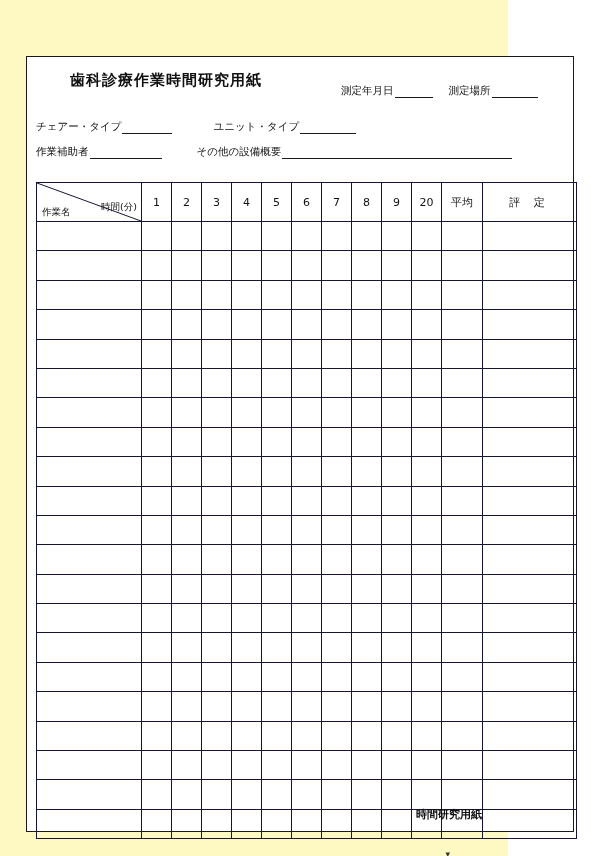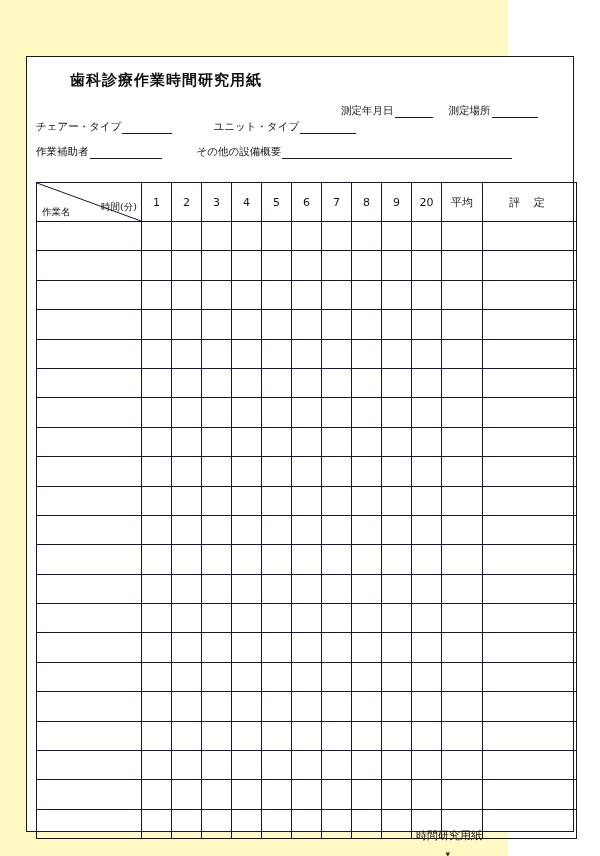--- a/index.html
+++ b/index.html
@@ -156,23 +156,23 @@
     font-size: 9.5px;
     white-space: nowrap;
   }
 
   .eval-label { letter-spacing: 5px; }
 
   
   .footer {
     position: absolute;
     right: 26px;
-    top: 828px;
+    top: 807px;
     font-size: 11px;
-    font-weight: normal;
+    font-weight: bold;
     font-family: "DejaVu Sans", sans-serif;
   }
   .footer-mark {
     position: absolute;
     right: 58px;
     top: 849px;
     font-size: 9px;
     color: #333;
   }
 </style>
@@ -185,21 +185,21 @@
   <div class="inner">
 
     <div class="title">歯科診療作業時間研究用紙</div>
 
     <div class="hdr-right">
       <div class="hdr-line">
         <span class="fld">
           <span class="lab">測定年月日</span>
           <span class="rule" style="width:38px;"></span>
         </span>
-        <span class="fld" style="margin-left:12px;margin-top:20px;">
+        <span class="fld" style="margin-left:12px;">
           <span class="lab">測定場所</span>
           <span class="rule" style="width:46px;"></span>
         </span>
       </div>
     </div>
 
     <div class="hdr-left">
       <div class="row">
         <span class="fld">
           <span class="lab">チェアー・タイプ</span>

